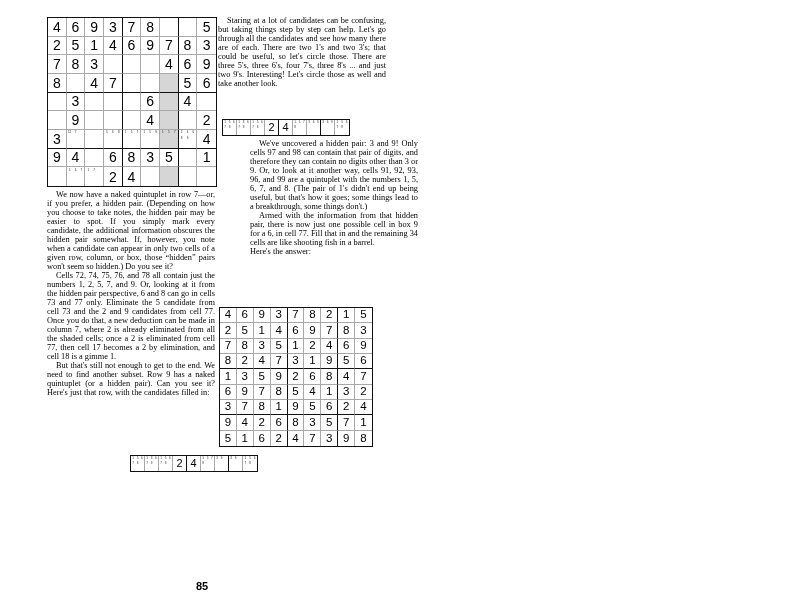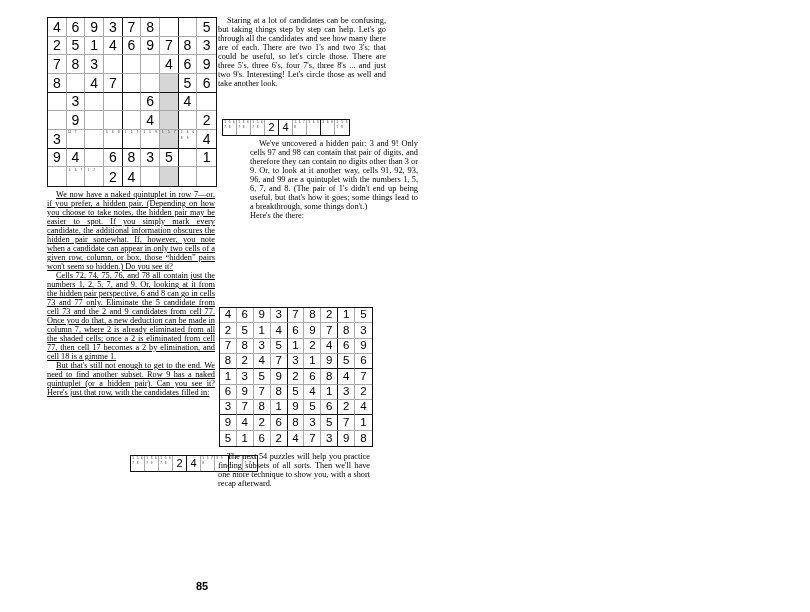--- a/index.html
+++ b/index.html
@@ -13,21 +13,21 @@
   .page{position:relative;width:810px;height:612px;}
 
   
   .spine{position:absolute;left:404px;top:0;width:1px;height:612px;background:#ffffff;}
 
   
   .left-page{position:absolute;left:0;top:0;width:404px;height:612px;}
   .right-page{position:absolute;left:404px;top:0;width:406px;height:612px;}
 
   .col{position:absolute;}
-  .col1{left:47px;top:14px;width:168px;text-decoration:underline;}
+  .col1{left:47px;top:14px;width:168px;}
   .col2{left:218px;top:14px;width:168px;}
 
   p.body{
     margin:0 0 0 0;
     font-size:8.3px;
     line-height:9px;
     text-align:justify;
     text-indent:9px;
     font-family:"Liberation Serif", serif;
     hyphens:auto;
@@ -587,21 +587,22 @@
             <span></span>
             <span></span>
             <span></span>
             <span></span>
           </div>
         </div>
       </div>
 
     <div class="col col2" style="top:139px;margin-left:32px;">
       <p class="body">We've uncovered a hidden pair: 3 and 9! Only cells 97 and 98 can contain that pair of digits, and therefore they can contain no digits other than 3 or 9. Or, to look at it another way, cells 91, 92, 93, 96, and 99 are a quintuplet with the numbers 1, 5, 6, 7, and 8. (The pair of 1's didn't end up being useful, but that's how it goes; some things lead to a breakthrough, some things don't.)</p>
-      <p class="body noindent">Here's the there:</p>
+      <p class="body">Armed with the information from that hidden pair, there is now just one possible cell in box 9 for a 6, in cell 77. Fill that in and the remaining 34 cells are like shooting fish in a barrel.</p>
+      <p class="body noindent">Here's the answer:</p>
     </div>
 
     <div class="grid" id="grid-answer">
         <div class="cell c0 r0">
           <span class="val">4</span>
         </div>
         <div class="cell c1 r0">
           <span class="val">6</span>
         </div>
         <div class="cell c2 r0">
@@ -836,23 +837,20 @@
           <span class="val">3</span>
         </div>
         <div class="cell c7 r8">
           <span class="val">9</span>
         </div>
         <div class="cell c8 r8">
           <span class="val">8</span>
         </div>
       </div>
 
-    <div class="col col2" style="top:452px;width:152px;">
-      <p class="body">The next 54 puzzles will help you practice finding subsets of all sorts. Then we'll have one more technique to show you, with a short recap afterward.</p>
-    </div>
 
     <div class="folio" id="folio-left">85</div>
   </div>
 
   <div class="right-page">
     
     
 
     
     

